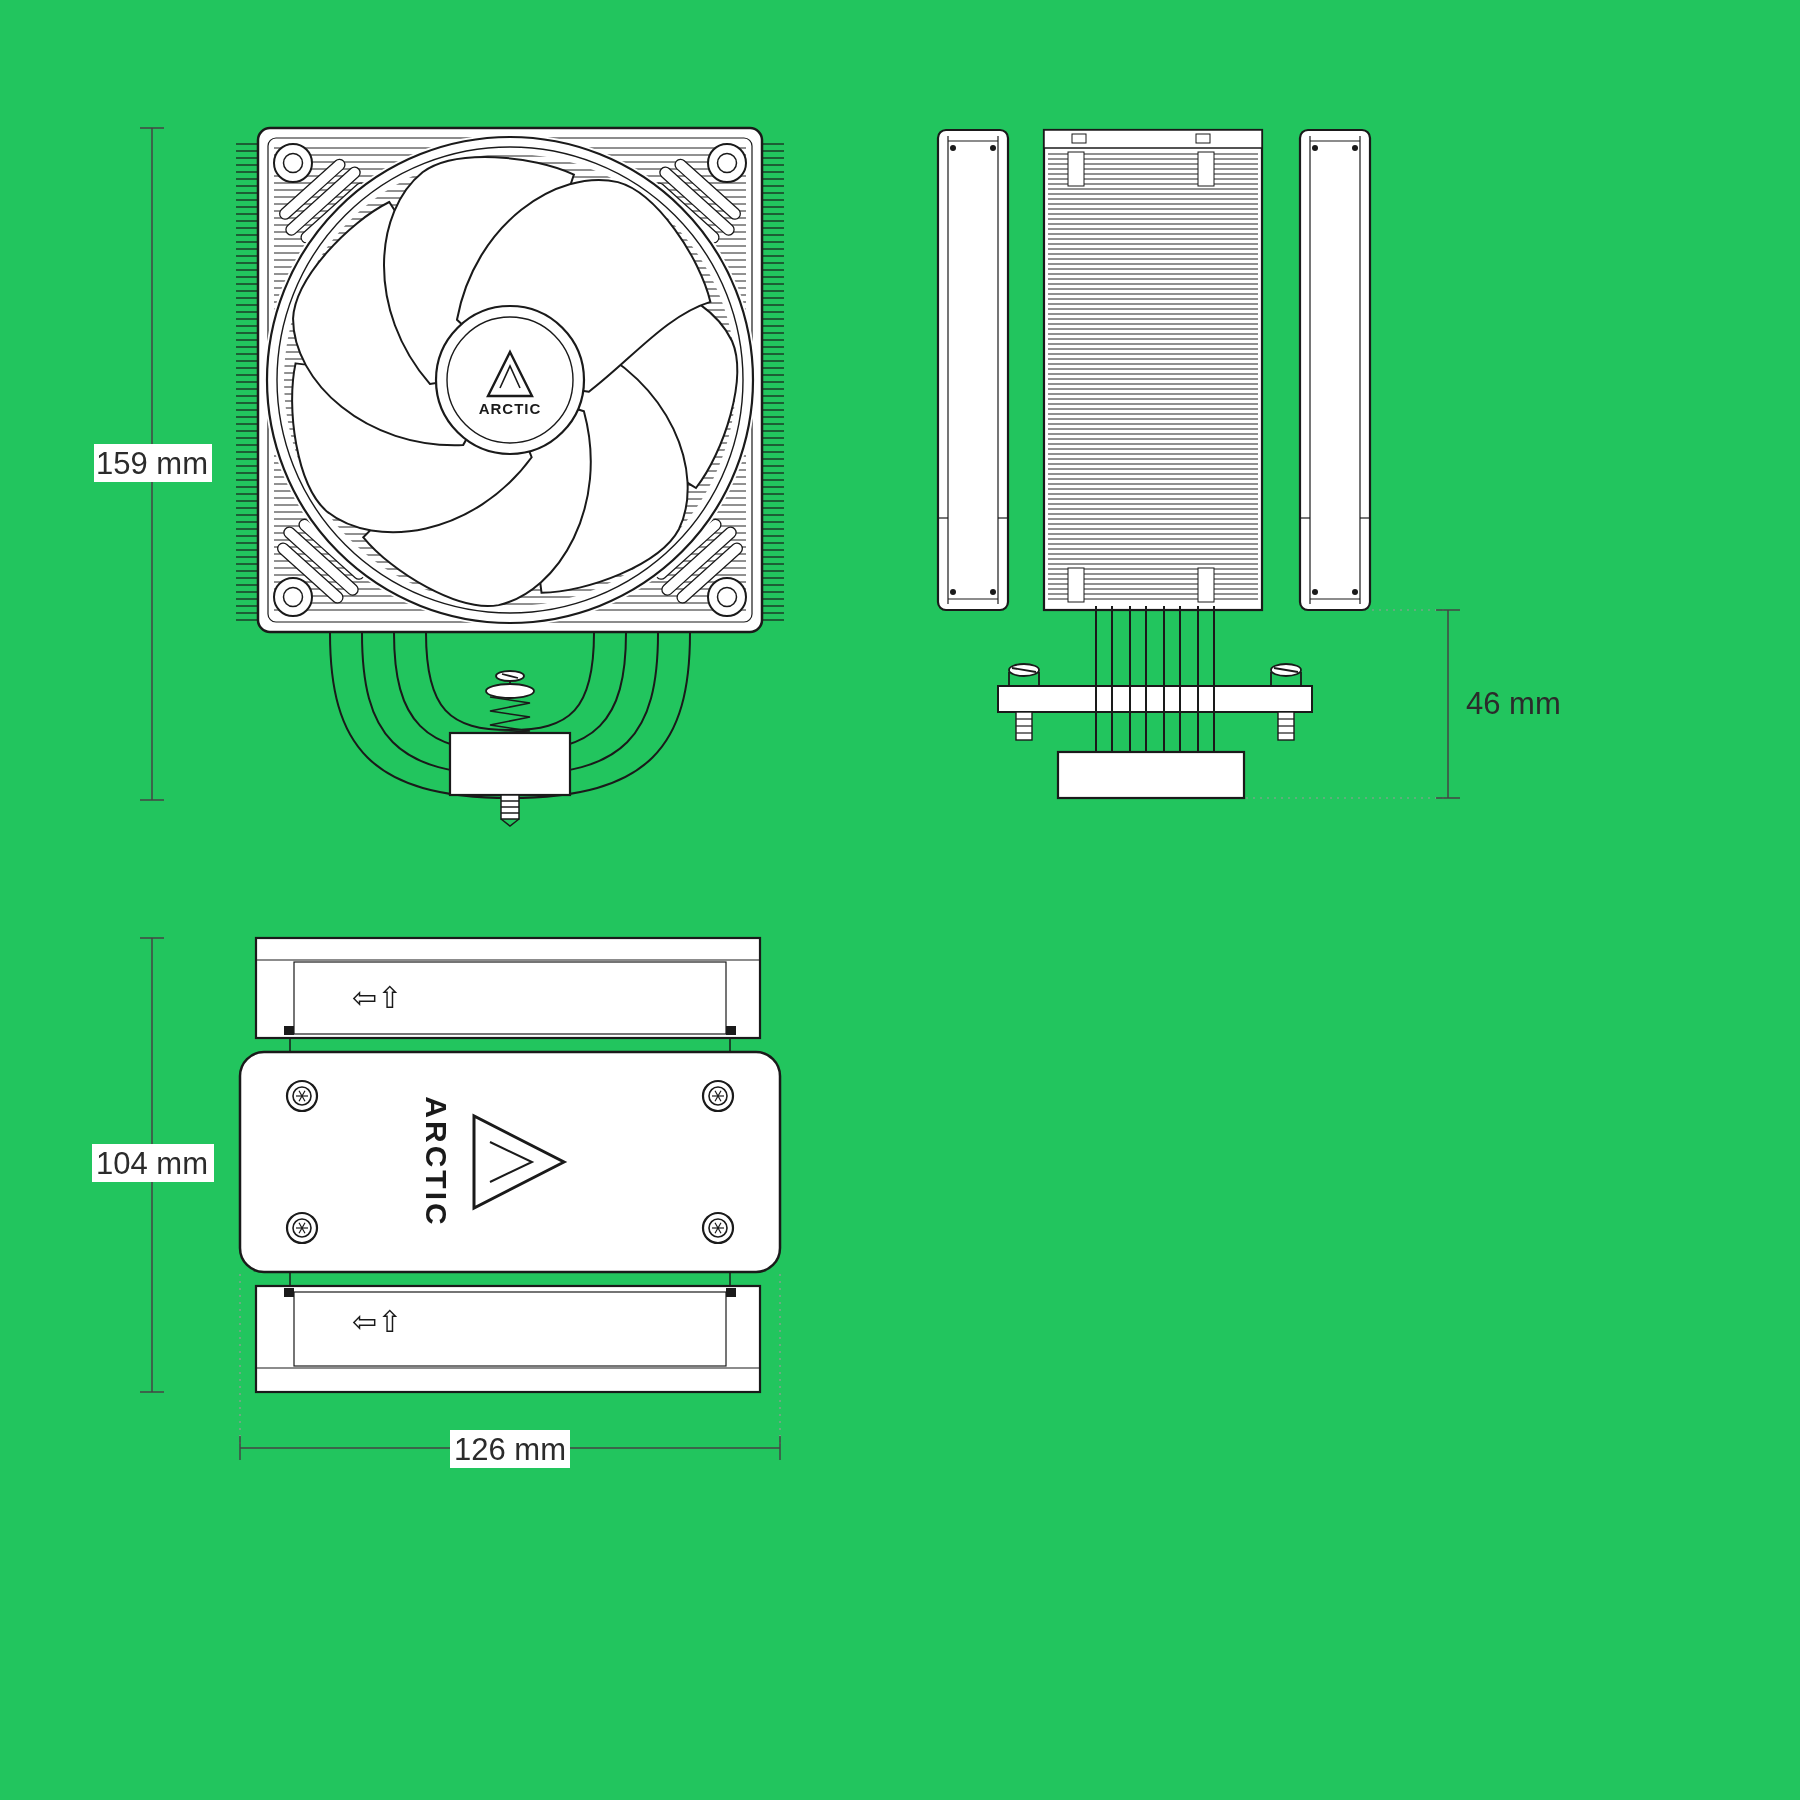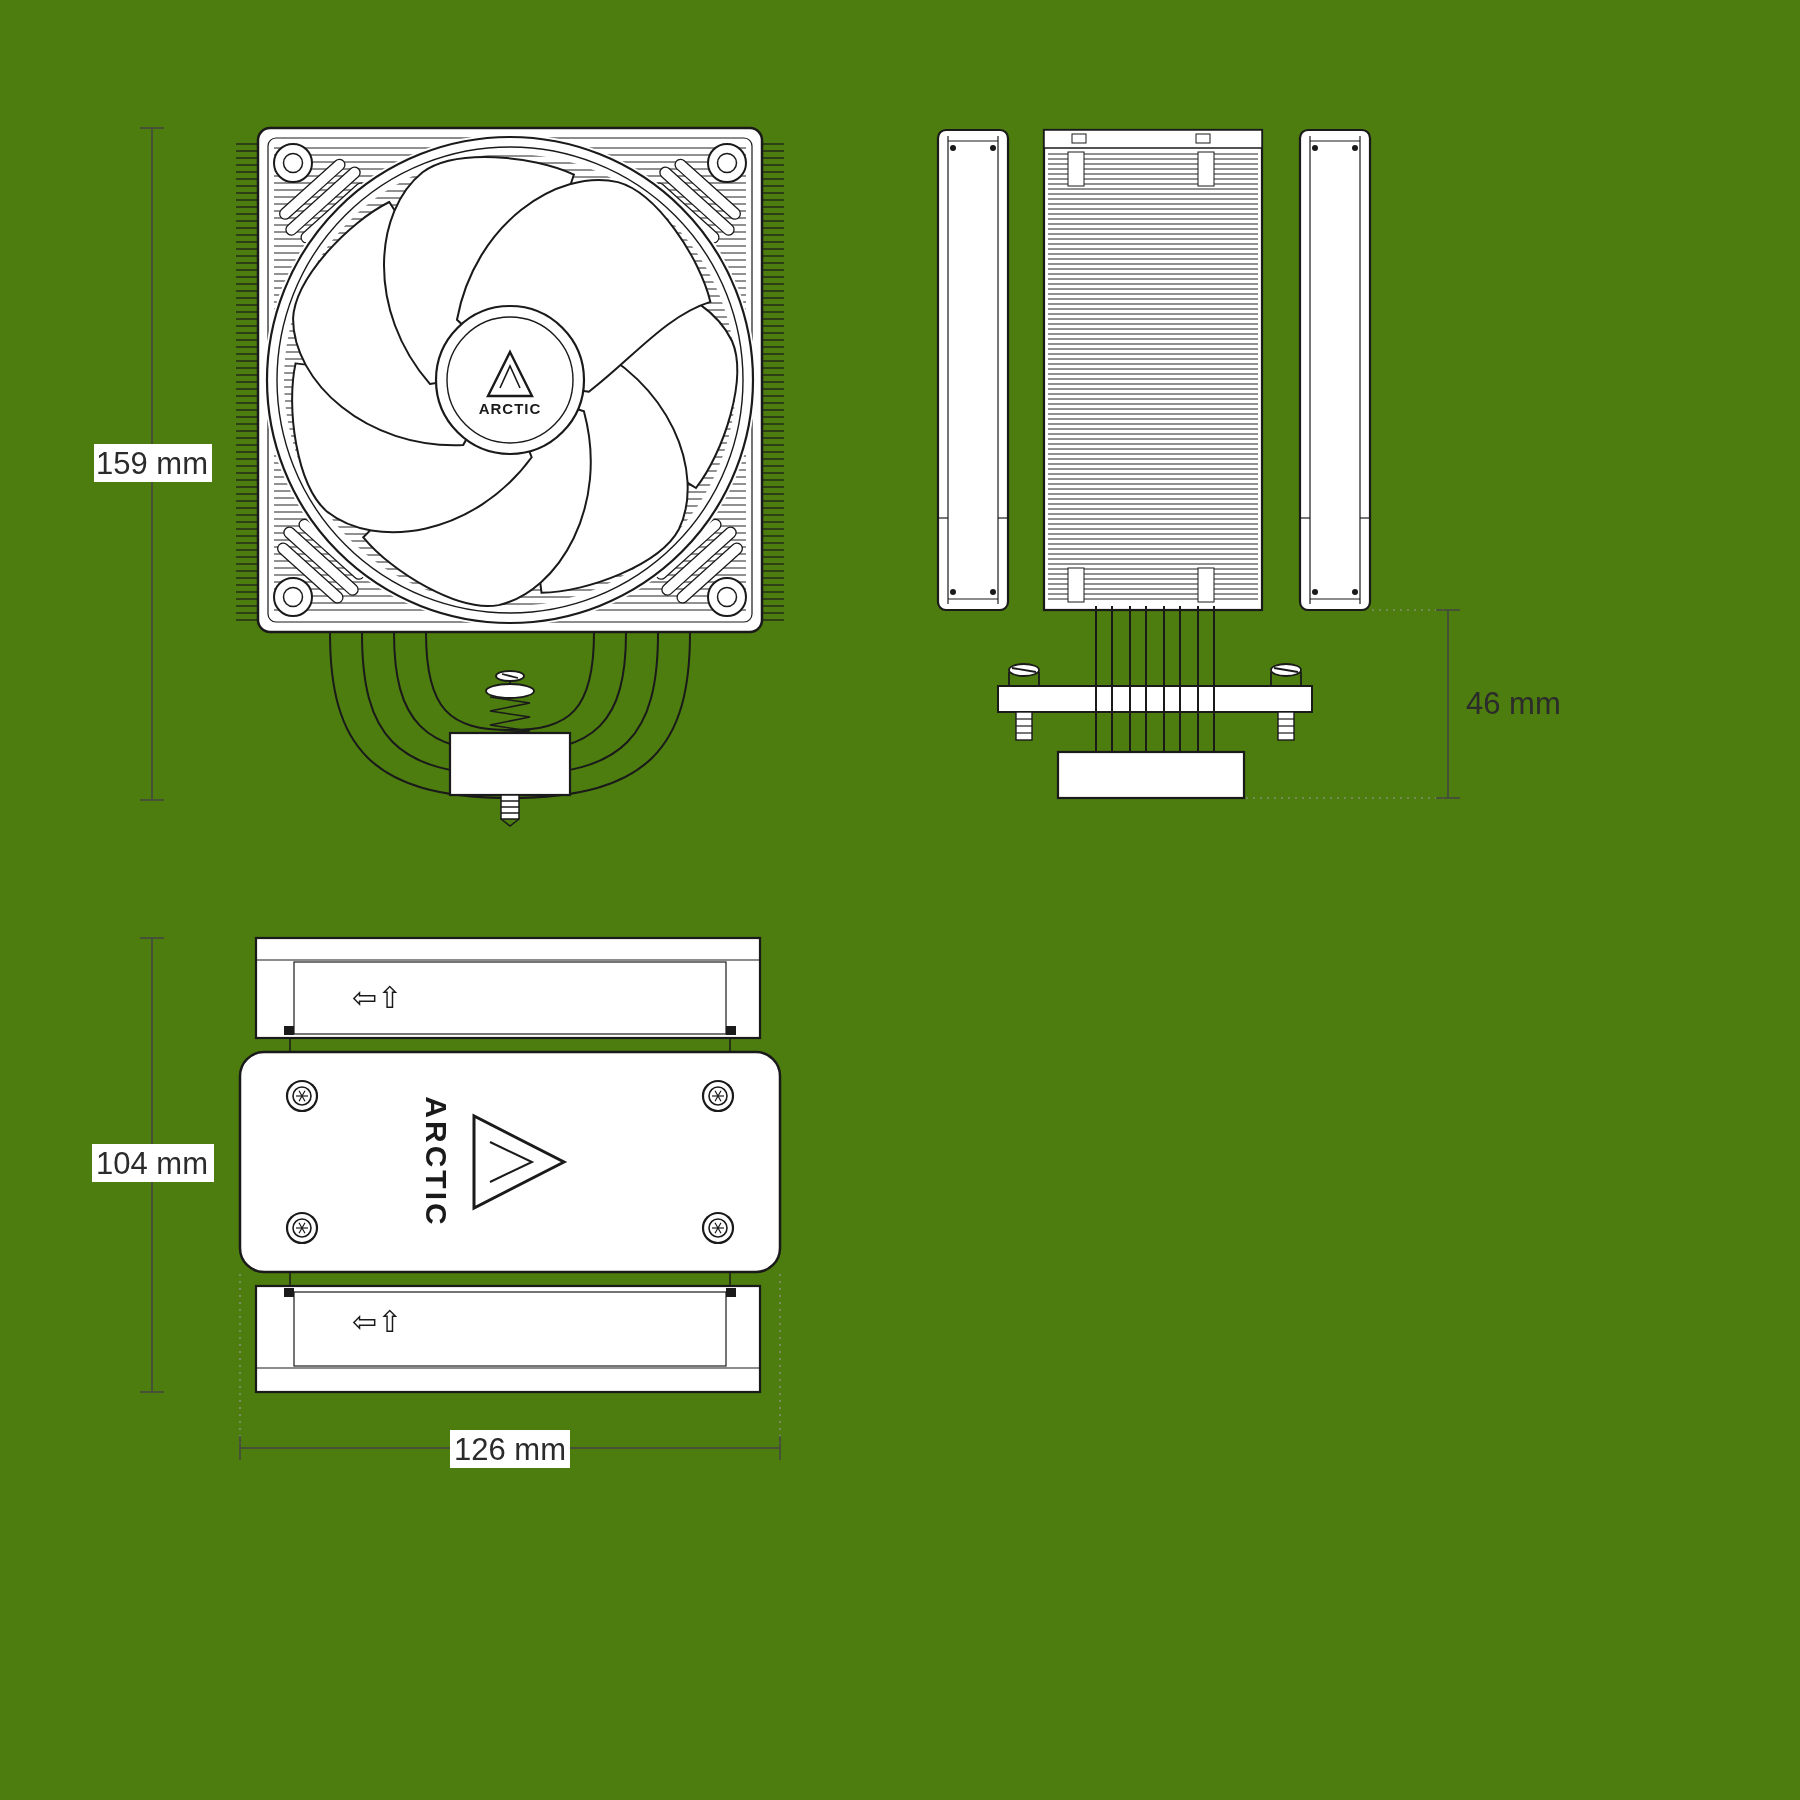--- a/index.html
+++ b/index.html
@@ -1,16 +1,16 @@
 <!DOCTYPE html>
 <html><head>
 <meta charset="utf-8">
 <style>
   html,body{margin:0;padding:0;background:#ffffff;}
-  .stage{position:relative;width:1800px;height:1800px;background:#4d7c0f;overflow:hidden;}
+  .stage{position:relative;width:1800px;height:1800px;background:#22c55e;overflow:hidden;}
   svg{display:block;}
   .dim-text{font-family:"Liberation Sans",sans-serif;font-size:31px;fill:#2b2b2b;}
   .glyph-text{font-family:"DejaVu Sans","Liberation Sans",sans-serif;font-size:30px;fill:#1a1a1a;}
   .brand-text{font-family:"Liberation Sans",sans-serif;font-weight:bold;fill:#1a1a1a;}
 </style>
 </head>
 <body>
 
 <div class="stage">
 <svg width="1800" height="1800" viewBox="0 0 1800 1800">

